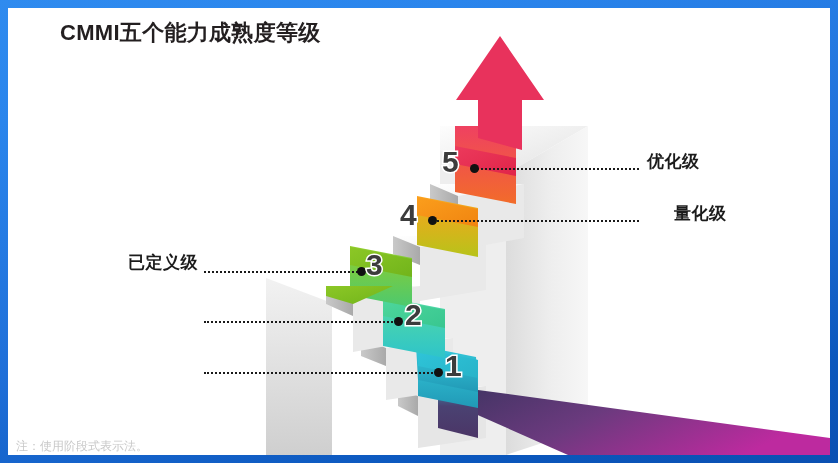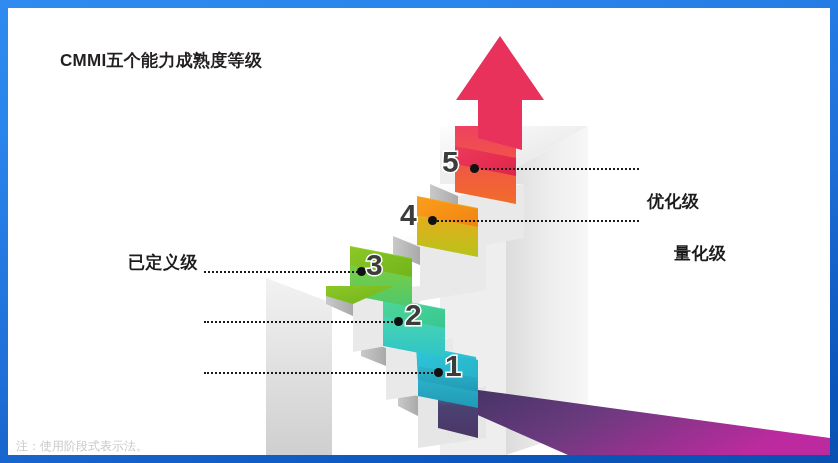--- a/index.html
+++ b/index.html
@@ -10,22 +10,22 @@
     background:linear-gradient(165deg,#2f8bef 0%,#2a85ec 18%,#1f6fd8 55%,#0b57bd 85%,#0a50b2 100%);
     box-sizing:border-box;
   }
   #canvas{
     position:absolute;left:8px;top:8px;width:822px;height:447px;
     background:#ffffff;overflow:hidden;
   }
 
   
   #title{
-    position:absolute;left:52px;top:41px;
-    font-size:17px;font-weight:bold;color:#231f20;
+    position:absolute;left:52px;top:10px;
+    font-size:22px;font-weight:bold;color:#231f20;
     letter-spacing:.3px;white-space:nowrap;
   }
 
   
   #footnote{
     position:absolute;left:8px;top:430px;
     font-size:12px;color:#c9c9c9;white-space:nowrap;
   }
 
   
@@ -38,21 +38,21 @@
     border-top:2px dotted #1a1a1a;
   }
   .dot{
     position:absolute;width:9px;height:9px;border-radius:50%;
     background:#111111;
   }
   .lbl{
     position:absolute;font-size:17px;font-weight:bold;color:#1b1b1b;
     white-space:nowrap;letter-spacing:.5px;
   }
-  .lbl.right{text-align:center;margin-top:40px;}
+  .lbl.right{text-align:center;}
   .lbl.left{text-align:right;}
 
   
   .stepnum{
     position:absolute;font-size:30px;font-weight:bold;
     color:#3c3c3c;
     -webkit-text-stroke:3px #ffffff;
     paint-order:stroke fill;
     white-space:nowrap;
   }

